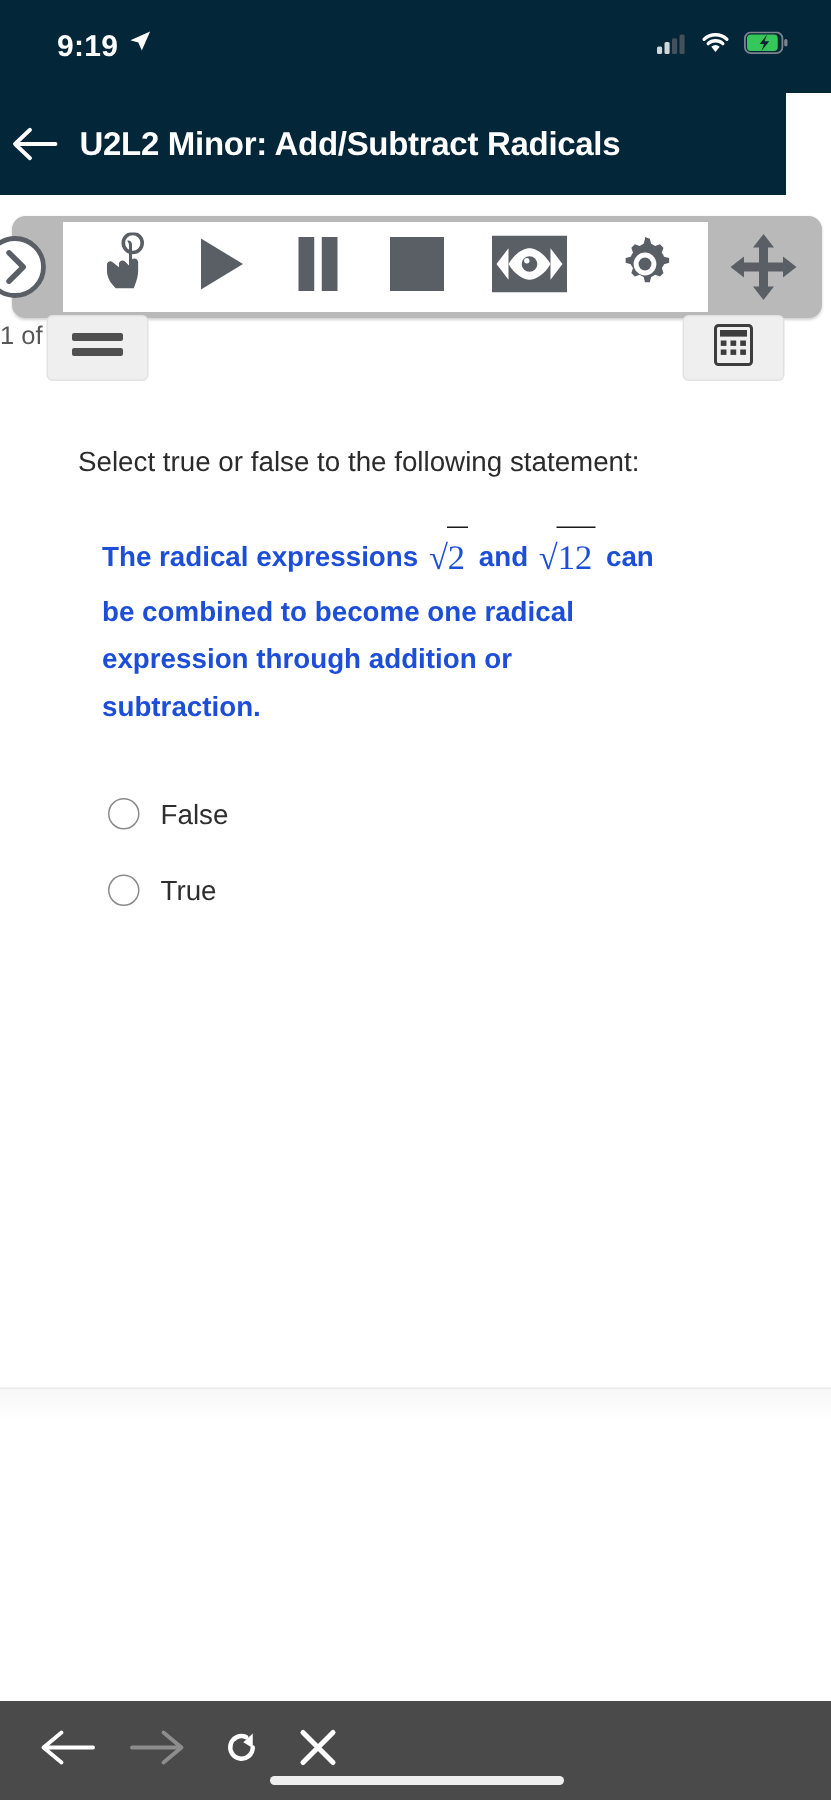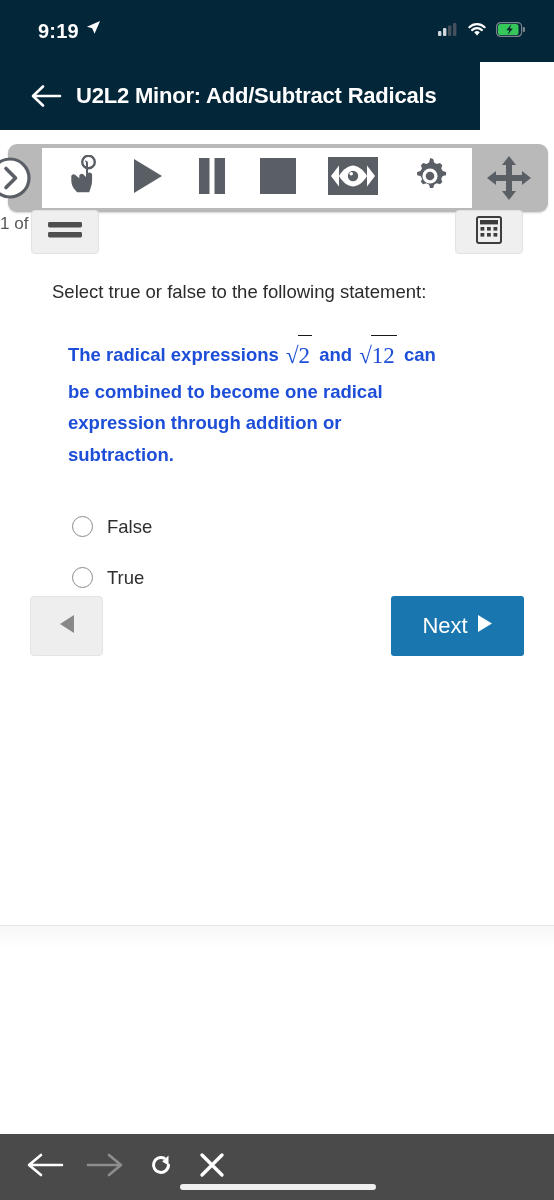--- a/index.html
+++ b/index.html
@@ -18,23 +18,23 @@
     display: flex; align-items: center; justify-content: space-between;
     padding: 0 28px 0 38px;
   }
   .status-left { display: flex; align-items: flex-start; gap: 7px; }
   .status-time { color: #ffffff; font-size: 20px; font-weight: 600; letter-spacing: .2px; }
   .loc-arrow { width: 15px; height: 15px; display:block; }
   .status-right { display: flex; align-items: center; gap: 9px; }
 
   
   .navbar {
-    position: absolute; top: 62px; left: 0; width: 480px; height: 68px;
+    position: absolute; top: 62px; left: 0; width: 524px; height: 68px;
     background: #042639;
-    display: flex; align-items: center; padding-left: 30px; gap: 14px; text-align: right;
+    display: flex; align-items: center; padding-left: 7px; gap: 14px; text-align: right;
   }
   .back-arrow { width: 32px; height: 26px; display:block; flex: none; }
   .nav-title { color: #ffffff; font-size: 22px; font-weight: 700; letter-spacing: -.2px; white-space: nowrap; }
 
   
   .toolbar-zone { position: absolute; top: 130px; left: 0; width: 554px; height: 128px; background:#ffffff; }
 
   .tb-shell {
     position: absolute; top: 14px; left: 8px; width: 540px; height: 68px;
     background: #b9b9b9; border-radius: 9px;
@@ -62,21 +62,21 @@
   }
   .sq-btn.left { left: 31px; }
   .sq-btn.right { left: 455px; }
   .page-count {
     position: absolute; top: 4px; left: 0; width: 554px;
     text-align: left; font-size: 17px; color: #585858;
     font-family: "Liberation Sans", sans-serif;
   }
 
   
-  .content { position: absolute; top: 280px; left: 0; width: 554px; }
+  .content { position: absolute; top: 296px; left: 0; width: 554px; }
   .prompt {
     font-size: 18.5px; color: #2b2b2b; padding: 0 52px; line-height: 1.35;
   }
   .statement {
     margin-top: 30px; padding: 0 52px 0 68px;
     font-size: 18.5px; font-weight: bold; color: #1d4ed8; line-height: 1.72;
     max-width: 492px;
   }
   .mathsym {
     font-family: "Liberation Serif", "DejaVu Serif", serif;
@@ -288,37 +288,20 @@
         <span class="radio"></span>
         <span class="choice-label">False</span>
       </div>
       <div class="choice">
         <span class="radio"></span>
         <span class="choice-label">True</span>
       </div>
     </div>
   </div>
 
-  <div class="navrow">
-    <div class="prev-btn">
-      <span>
-        <svg width="18" height="20" viewBox="0 0 18 20">
-            <path d="M16 1 L2 10 L16 19 Z" fill="#888888"></path>
-          </svg>
-      </span>
-    </div>
-    <div class="next-btn">
-      <span>Next</span>
-      <span>
-        <svg width="16" height="19" viewBox="0 0 16 19">
-            <path d="M1 1 L15 9.5 L1 18 Z" fill="#ffffff"></path>
-          </svg>
-      </span>
-    </div>
-  </div>
 
   <div class="divider"></div>
   <div class="divider-shade"></div>
 
   <div class="botbar">
     <span class="bot-ico">
       <svg width="38" height="28" viewBox="0 0 38 28">
         <path d="M36 14 H4 M15 4 L3 14 L15 24" stroke="#ffffff" stroke-width="2.6" fill="none" stroke-linecap="round" stroke-linejoin="round"></path>
       </svg>
     </span>

